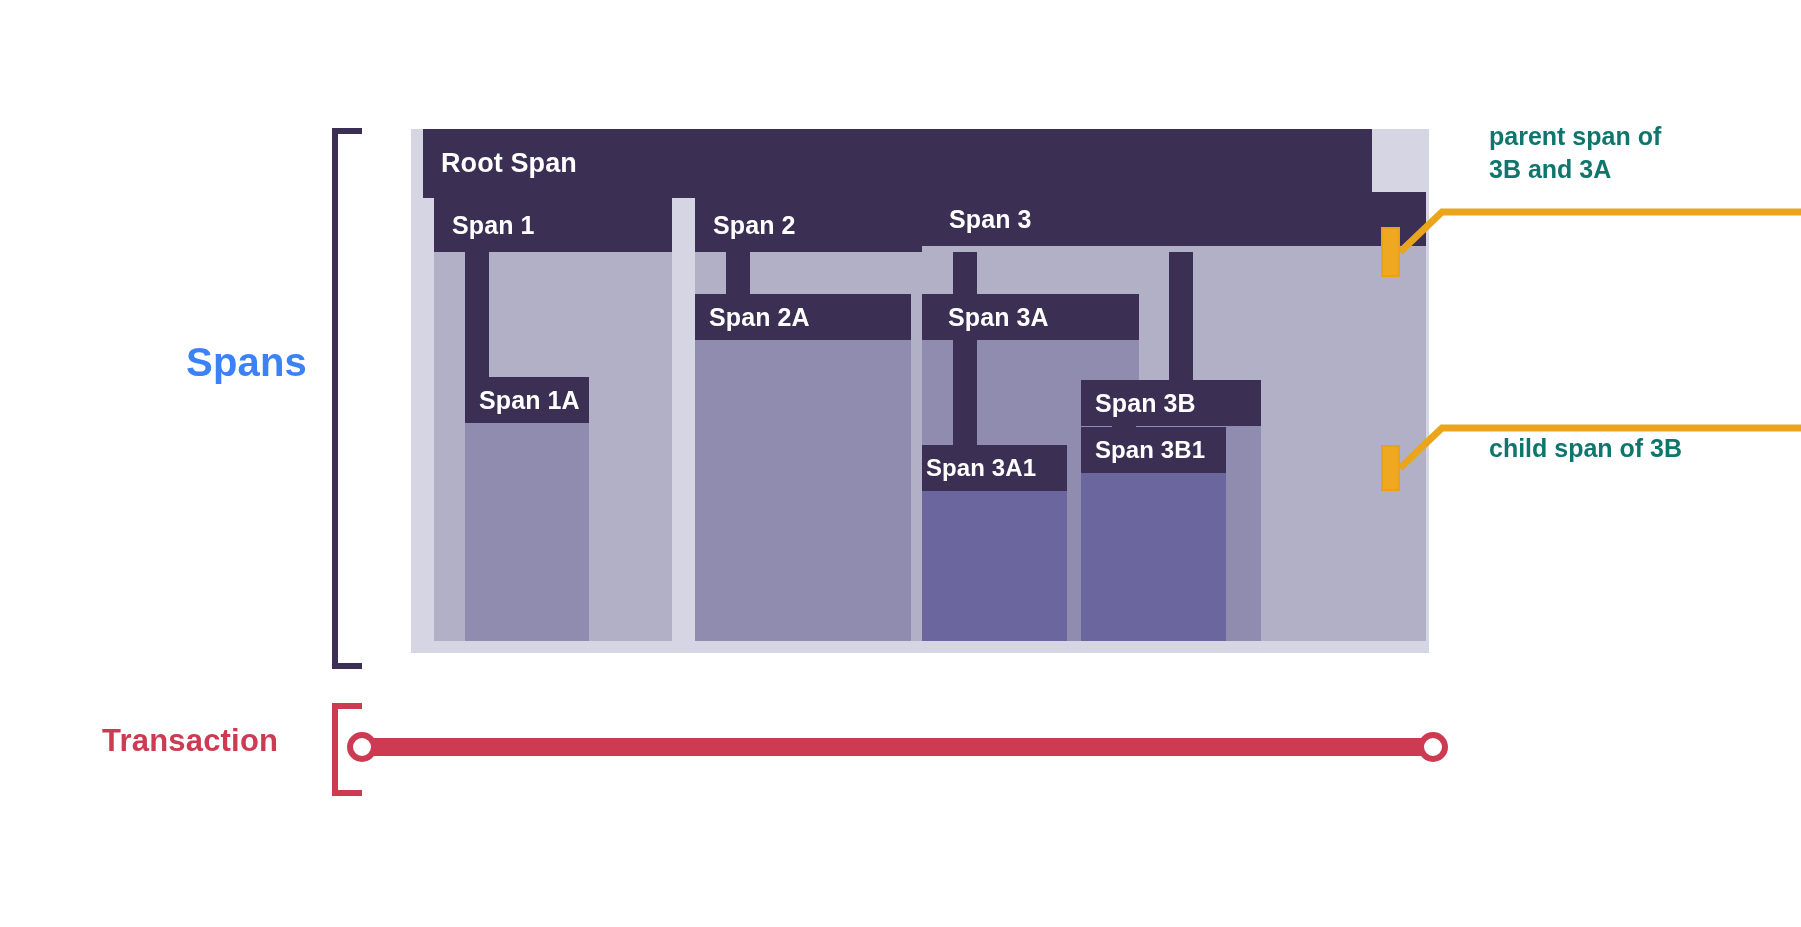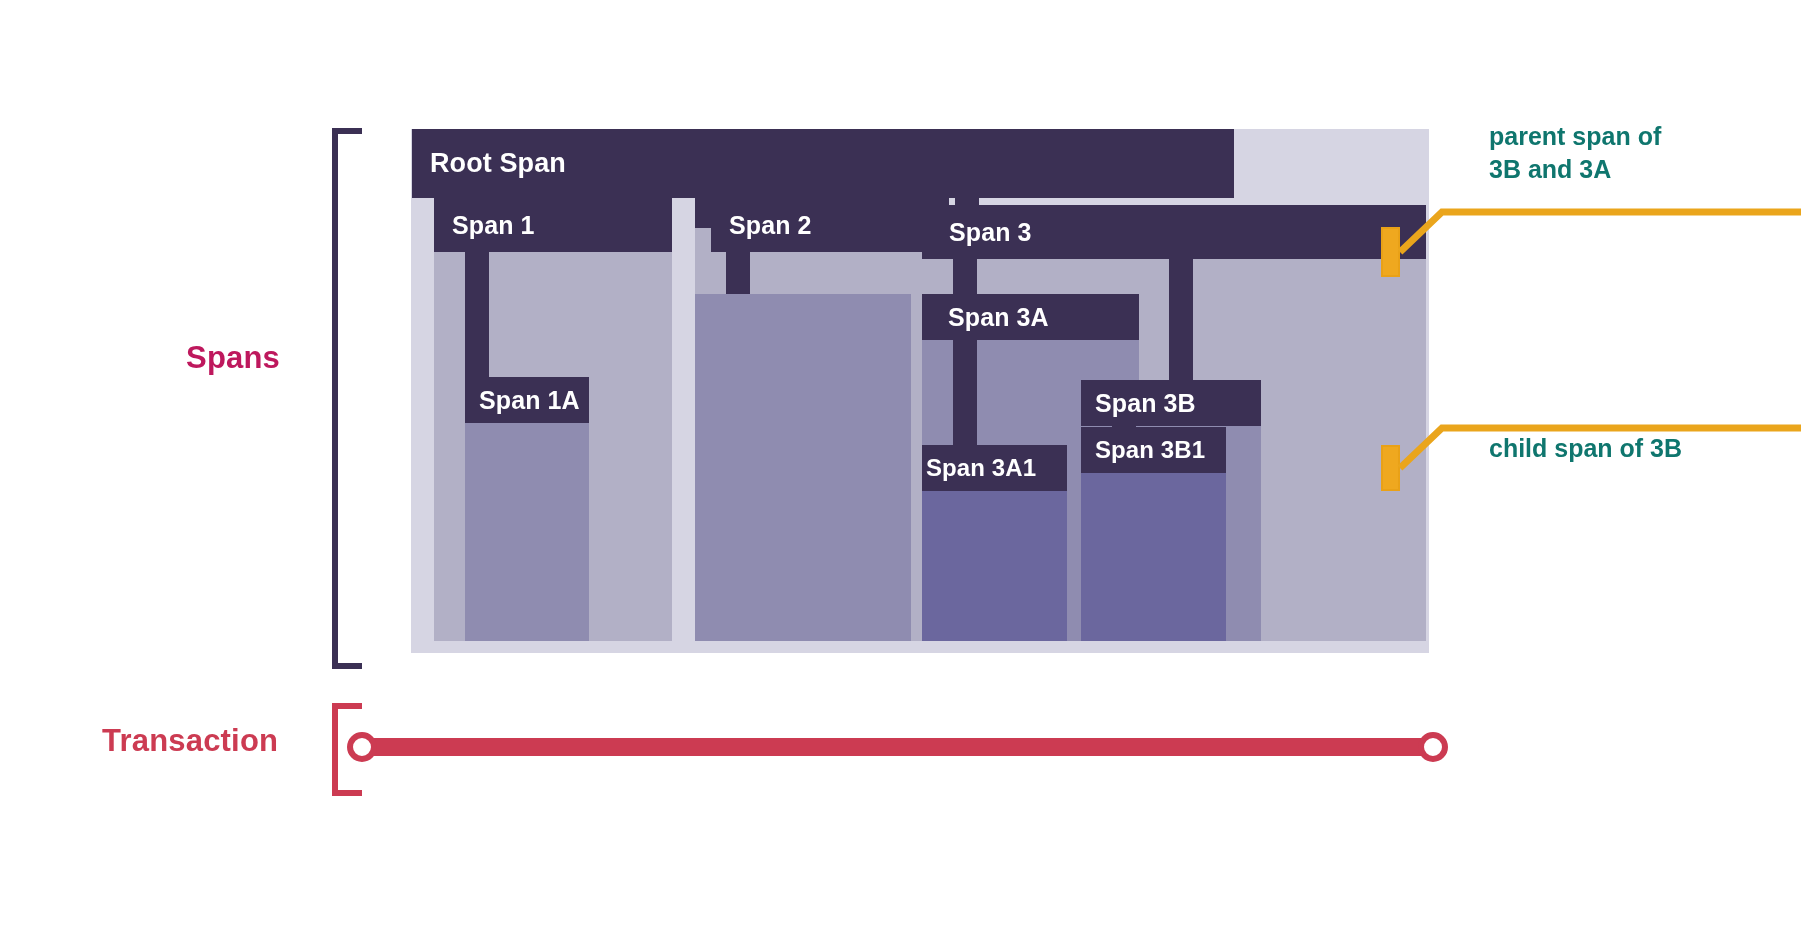--- a/index.html
+++ b/index.html
@@ -17,22 +17,22 @@
 
   
   .side-label{
     position:absolute;
     font-weight:bold;
     letter-spacing:.2px;
     white-space:nowrap;
   }
   #spans-label{
     left:186px;top:340px;
-    font-size:31px;
-    color:#be185d;
+    font-size:40px;
+    color:#3b82f6;
   }
   #transaction-label{
     left:85px;top:723px;
     font-size:31px;
     color:#cc3košt;
     margin-left:17px;
   }
 
   
   .bracket{
@@ -126,21 +126,21 @@
   <div class="side-label" id="spans-label">Spans</div>
 
   <div class="bracket" id="spans-bracket"></div>
 
   <div class="side-label" id="transaction-label" style="color: rgb(204, 59, 82);">Transaction</div>
 
   <div class="bracket" id="transaction-bracket"></div>
 
   <div class="abs" id="span-container">
 
-    <div class="span" style="left:1px;top:0;width:822px;height:69px;">
+    <div class="span" style="left:12px;top:0;width:949px;height:69px;">
       <div class="span-head" style="height:69px;font-size:27px;">Root Span</div>
     </div>
 
     <div class="stem" style="left:23px;top:69px;width:24px;height:30px;"></div>
     <div class="stem" style="left:284px;top:69px;width:24px;height:30px;"></div>
     <div class="stem" style="left:544px;top:69px;width:24px;height:30px;"></div>
 
     <div class="abs" style="left:23px;top:99px;width:238px;height:413px;background:#b2b0c6;"></div>
 
     <div class="span" style="left:23px;top:69px;width:238px;height:54px;">
@@ -149,31 +149,34 @@
 
     <div class="stem" style="left:54px;top:123px;width:24px;height:148px;"></div>
 
     <div class="abs" style="left:54px;top:271px;width:124px;height:241px;background:#8f8cb0;"></div>
     <div class="span" style="left:54px;top:248px;width:124px;height:46px;">
       <div class="span-head" style="height:46px;padding-left:14px;">Span 1A</div>
     </div>
 
     <div class="abs" style="left:284px;top:99px;width:238px;height:413px;background:#b2b0c6;"></div>
 
-    <div class="span" style="left:300px;top:69px;width:238px;height:54px;text-align:right;">
+    <div class="span" style="left:284px;top:69px;width:238px;height:54px;text-align:right;">
       <div class="span-head" style="height:54px;">Span 2</div>
     </div>
 
     <div class="stem" style="left:315px;top:123px;width:24px;height:42px;"></div>
 
     <div class="abs" style="left:284px;top:165px;width:216px;height:347px;background:#8f8cb0;"></div>
+    <div class="span" style="left:284px;top:165px;width:216px;height:46px;">
+      <div class="span-head" style="height:46px;padding-left:14px;">Span 2A</div>
+    </div>
 
     <div class="abs" style="left:511px;top:99px;width:504px;height:413px;background:#b2b0c6;"></div>
 
-    <div class="span" style="left:511px;top:76px;width:504px;height:54px;">
+    <div class="span" style="left:511px;top:63px;width:504px;height:54px;">
       <div class="span-head" style="height:54px;padding-left:27px;">Span 3</div>
     </div>
 
     <div class="stem" style="left:542px;top:123px;width:24px;height:42px;"></div>
 
     <div class="stem" style="left:758px;top:123px;width:24px;height:128px;"></div>
 
     <div class="abs" style="left:511px;top:165px;width:217px;height:347px;background:#8f8cb0;"></div>
     <div class="span" style="left:511px;top:165px;width:217px;height:46px;">
       <div class="span-head" style="height:46px;padding-left:26px;">Span 3A</div>

